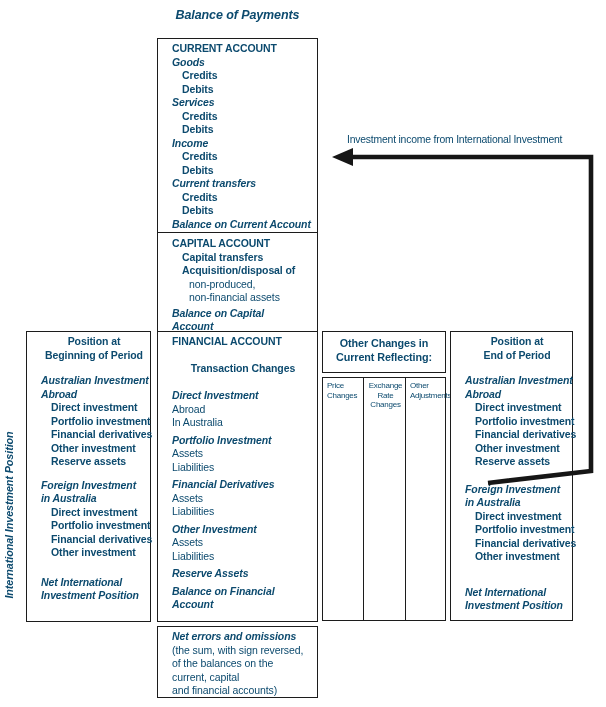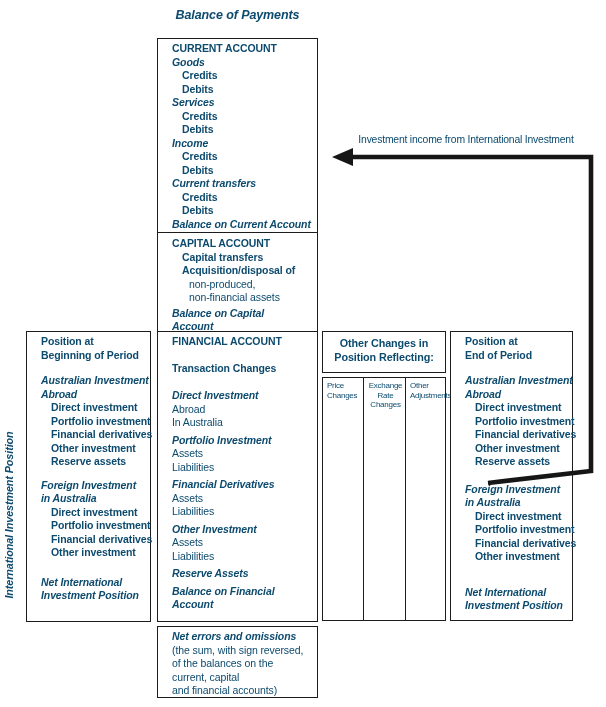--- a/index.html
+++ b/index.html
@@ -10,21 +10,21 @@
   .title{
     position:absolute;left:157px;top:8px;width:161px;text-align:center;
     font-size:12.5px;font-weight:bold;font-style:italic;letter-spacing:-0.1px;
   }
   .box{
     position:absolute;border:1.4px solid #1c1c1c;background:#fff;
     box-sizing:border-box;padding:3px 3px 0 14px;
   }
   .r{font-size:10.5px;line-height:13.5px;letter-spacing:-0.1px;white-space:nowrap;}
   .r-h{font-weight:bold;}
-  .r-hb{font-weight:bold;}
+  .r-hb{font-weight:bold;text-align:center;}
   .r-g{font-weight:bold;font-style:italic;}
   .r-b{font-weight:bold;font-style:italic;}
   .r-i{padding-left:10px;font-weight:bold;}
   .r-i2{padding-left:17px;}
   .box-current{left:157px;top:38px;width:161px;height:195px;}
   .box-capital{left:157px;top:232px;width:161px;height:100px;padding-top:4px;}
   .box-financial{left:157px;top:331px;width:161px;height:291px;}
   .box-beginning{left:26px;top:331px;width:125px;height:291px;}
   .box-end{left:450px;top:331px;width:123px;height:290px;}
   .box-neterrors{left:157px;top:626px;width:161px;height:72px;}
@@ -35,21 +35,21 @@
   }
   .oc-col{
     position:absolute;top:377px;height:244px;border:1.4px solid #1c1c1c;
     box-sizing:border-box;background:#fff;padding:3px 2px 0 4px;
     font-size:8px;line-height:9.6px;letter-spacing:-0.25px;
   }
   .oc-col-1{left:322px;width:42px;}
   .oc-col-2{left:363px;width:43px;text-align:center;}
   .oc-col-3{left:405px;width:41px;}
   .arrow-label{
-    position:absolute;left:347px;top:134px;width:238px;text-align:center;
+    position:absolute;left:347px;top:134px;width:238px;text-align:left;
     font-size:10.4px;letter-spacing:-0.2px;white-space:nowrap;
   }
   .iip-label{
     position:absolute;left:-107px;top:507px;width:236px;height:16px;
     transform:rotate(-90deg);transform-origin:50% 50%;text-align:center;
     font-size:10.8px;font-weight:bold;font-style:italic;letter-spacing:-0.1px;
     white-space:nowrap;
   }
   .arrow-svg{position:absolute;left:0;top:0;pointer-events:none;}
 </style>
@@ -120,21 +120,21 @@
       <div class="r r-p">Assets</div>
       <div class="r r-p">Liabilities</div>
       <div class="r r-g" style="margin-top: 4px;">Other Investment</div>
       <div class="r r-p">Assets</div>
       <div class="r r-p">Liabilities</div>
       <div class="r r-g" style="margin-top: 4px;">Reserve Assets</div>
       <div class="r r-b" style="margin-top: 4px;">Balance on Financial</div>
       <div class="r r-b">Account</div>
     </div>
 
-  <div class="box box-ocheader">Other Changes in Position Reflecting:</div>
+  <div class="box box-ocheader">Other Changes in Current Reflecting:</div>
 
   <div class="oc-col oc-col-1">Price Changes</div>
   <div class="oc-col oc-col-2">Exchange Rate Changes</div>
   <div class="oc-col oc-col-3">Other Adjustments</div>
 
   <div class="box box-end">
       <div class="r r-hb">Position at</div>
       <div class="r r-hb">End of Period</div>
       <div class="r r-g" style="margin-top: 12px;">Australian Investment</div>
       <div class="r r-g">Abroad</div>

